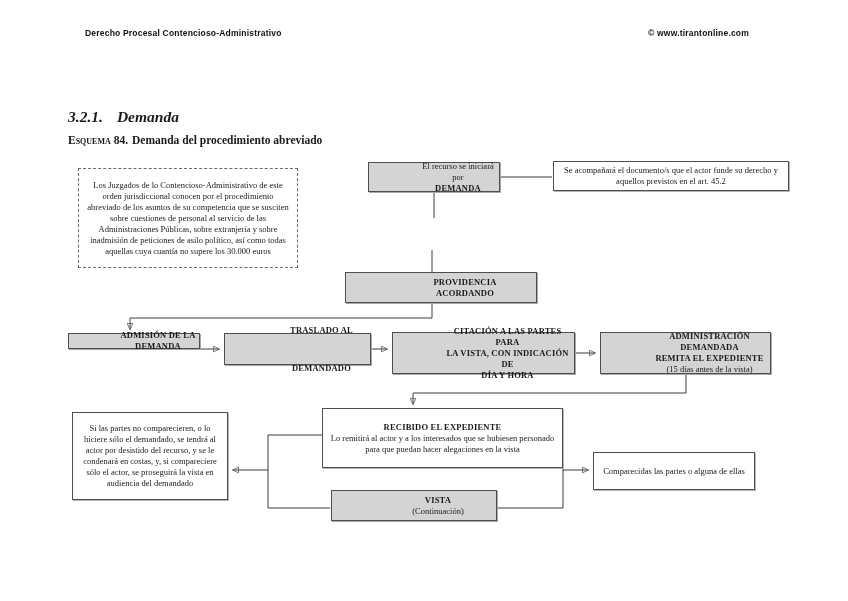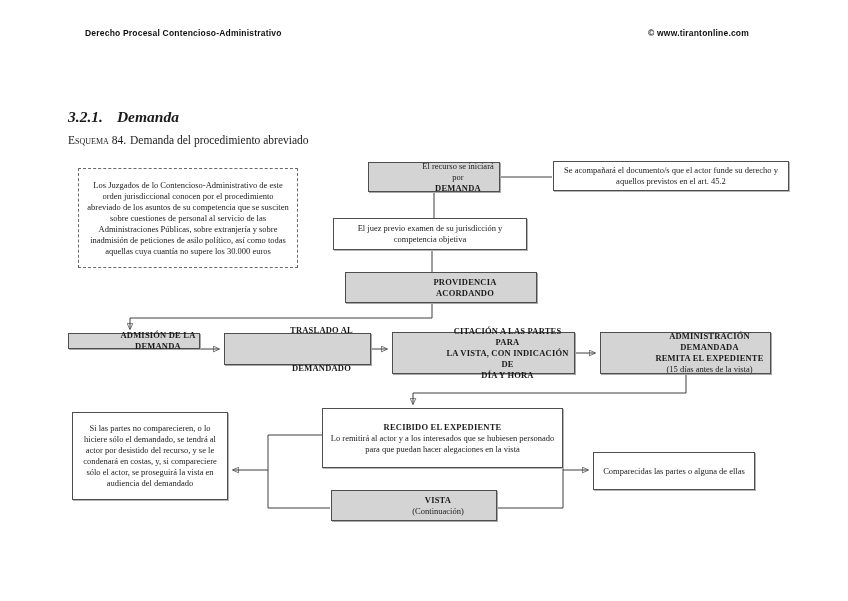--- a/index.html
+++ b/index.html
@@ -8,21 +8,21 @@
 
   
   .runhead{position:absolute;top:28px;font-family:"Liberation Sans","DejaVu Sans",sans-serif;
            font-size:8.5px;font-weight:bold;letter-spacing:.2px;color:#111;}
   #head-left{left:85px;}
   #head-right{left:648px;}
 
   
   #sec-title{position:absolute;left:68px;top:108px;font-size:15.5px;font-weight:bold;font-style:italic;}
   #sec-title .num{margin-right:14px;}
-  #schema-line{position:absolute;left:68px;top:134px;font-size:11.5px;font-weight:normal;}
+  #schema-line{position:absolute;left:68px;top:134px;font-size:11.5px;font-weight:bold;}
   #schema-line .sc{font-variant:small-caps;margin-right:4px;}
 
   
   .box{position:absolute;box-sizing:border-box;text-align:center;
        display:flex;flex-direction:column;justify-content:center;
        font-size:8.5px;line-height:11px;padding-left:48px;}
   .wbox{background:#ffffff;border:1px solid #4e4e4e;box-shadow:1px 1px 0 #b5b5b5;}
   .gbox{background:#d4d4d4;border:1px solid #4e4e4e;box-shadow:1px 1px 0 #a8a8a8;}
   .dashedbox{background:#ffffff;border:1px dashed #6a6a6a;}
   .b{font-weight:bold;letter-spacing:.2px;}
@@ -68,21 +68,20 @@
 
   <div class="box dashedbox pad" style="left:78px;top:168px;width:220px;height:100px;">Los Juzgados de lo Contencioso-Administrativo de este orden jurisdiccional conocen por el procedimiento abreviado de los asuntos de su competencia que se susciten sobre cuestiones de personal al servicio de las Administraciones Públicas, sobre extranjería y sobre inadmisión de peticiones de asilo político, así como todas aquellas cuya cuantía no supere los 30.000 euros</div>
 
   <div class="box gbox" style="left:368px;top:162px;width:132px;height:30px;">
     <div>El recurso se iniciará por</div>
     <div class="b">DEMANDA</div>
   </div>
 
   <div class="box wbox pad" style="left:553px;top:161px;width:236px;height:30px;">Se acompañará el documento/s que el actor funde su derecho y aquellos previstos en el art. 45.2</div>
 
-  <div class="box wbox pad" style="left:333px;top:218px;width:194px;height:32px;">El juez previo examen de su jurisdicción y competencia objetiva</div>
 
   <div class="box gbox" style="left:345px;top:272px;width:192px;height:31px;">
     <div class="b">PROVIDENCIA</div>
     <div class="b">ACORDANDO</div>
   </div>
 
   <div class="box gbox" style="left:68px;top:333px;width:132px;height:16px;">
     <div class="b">ADMISIÓN DE LA</div>
     <div class="b">DEMANDA</div>
   </div>

